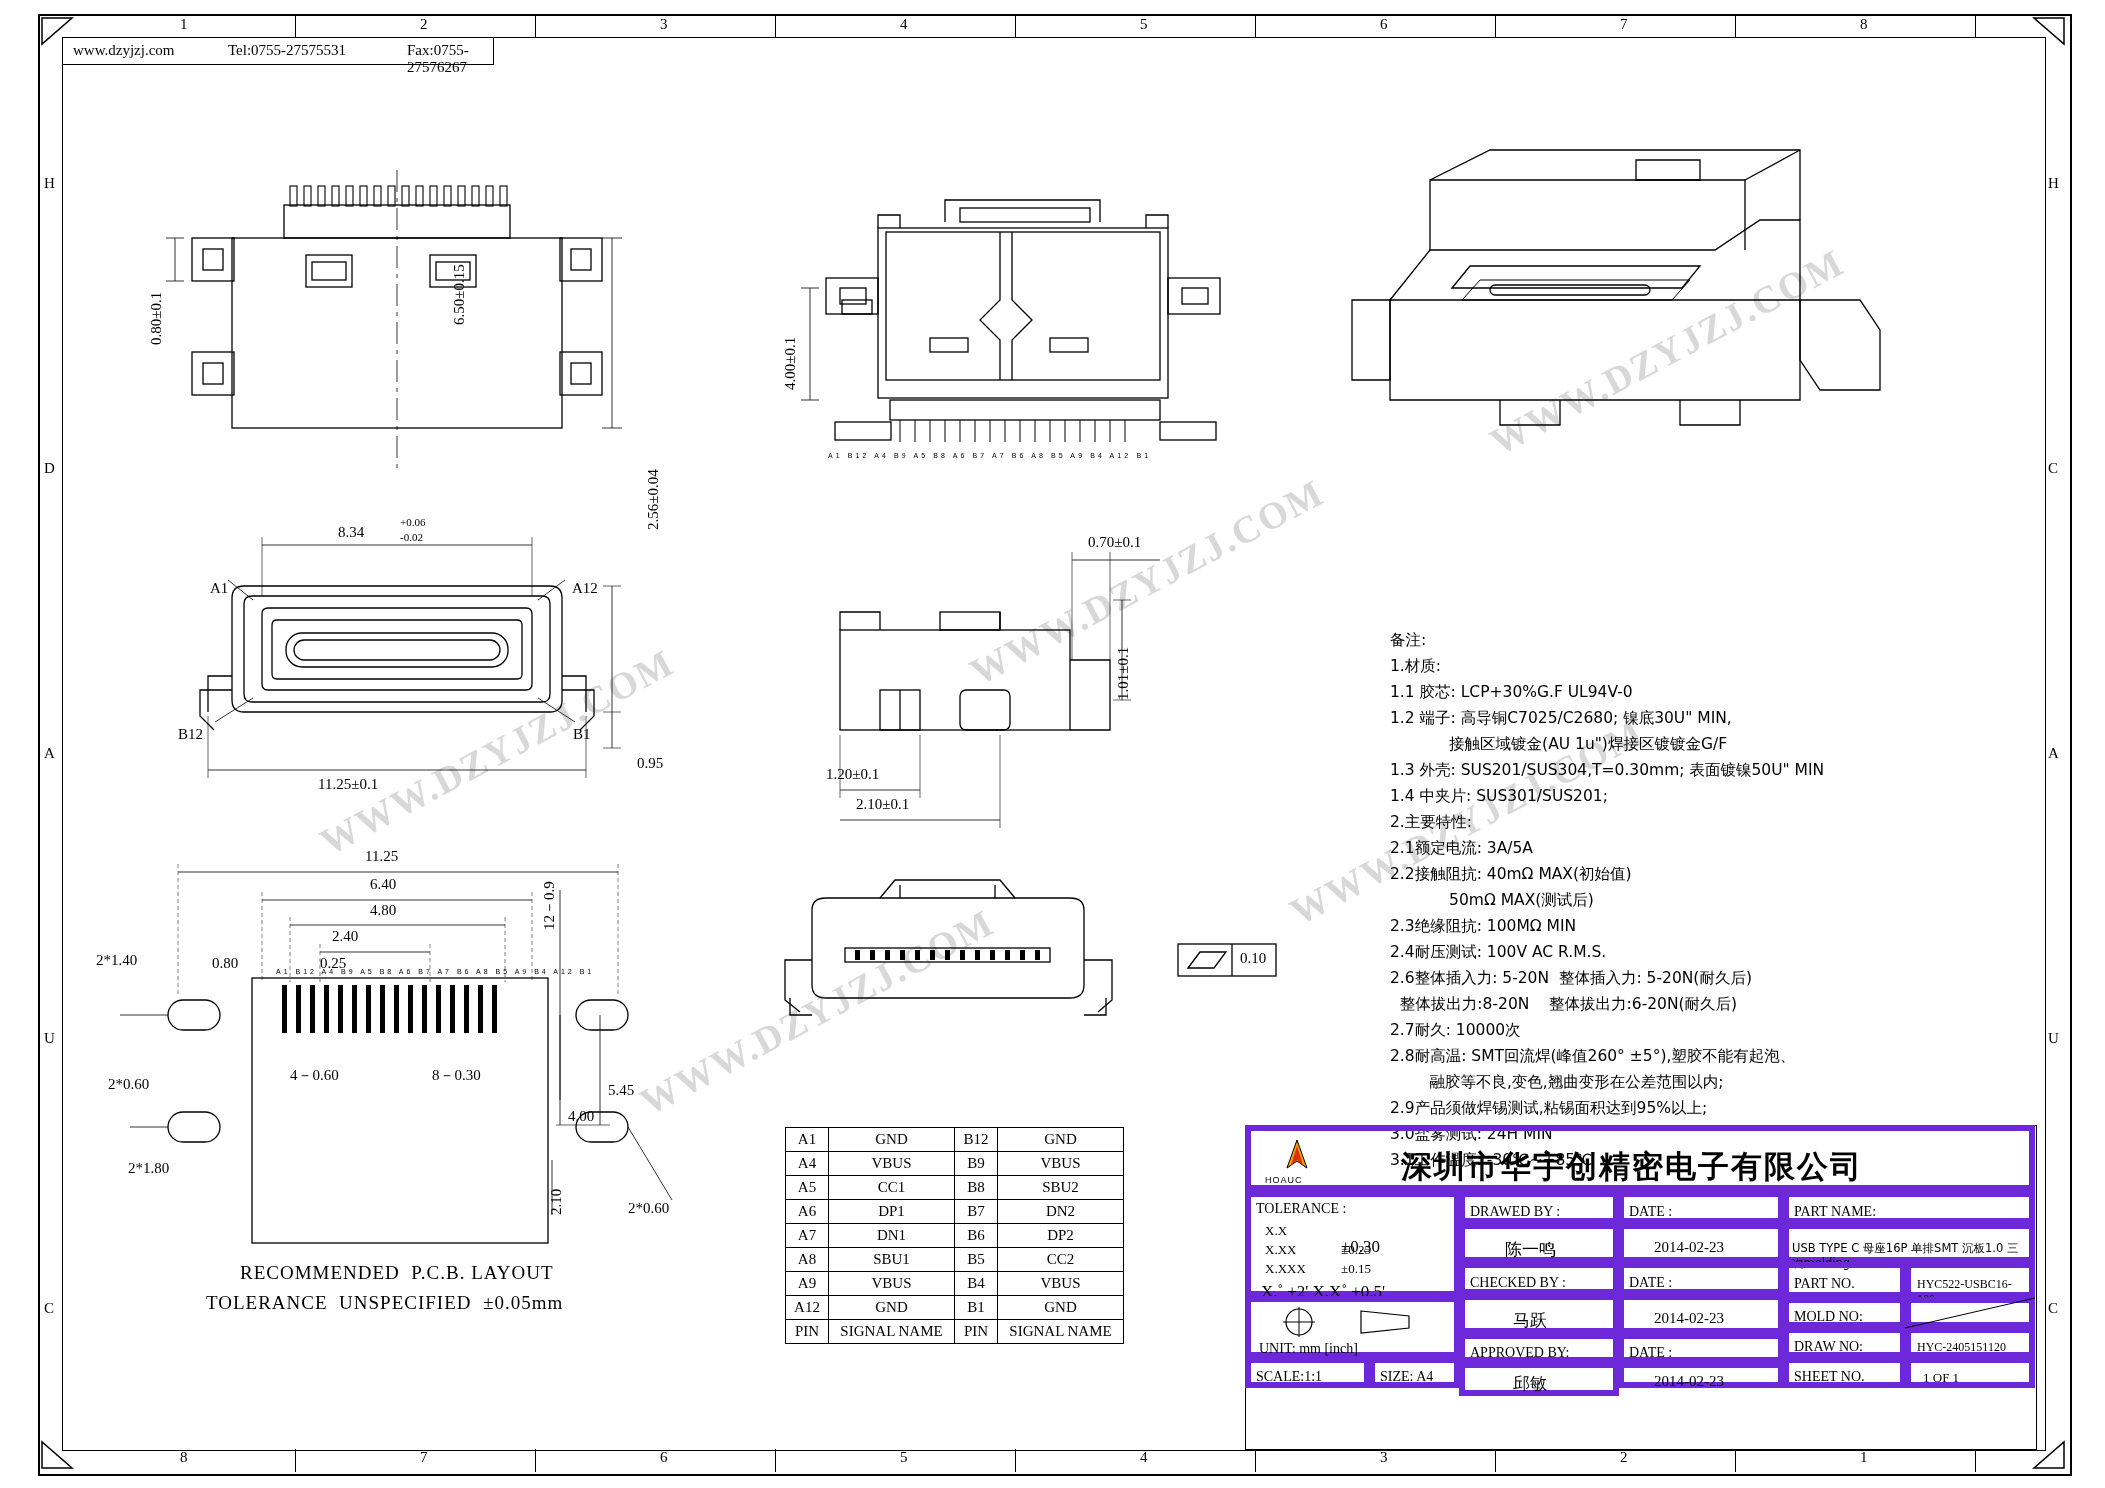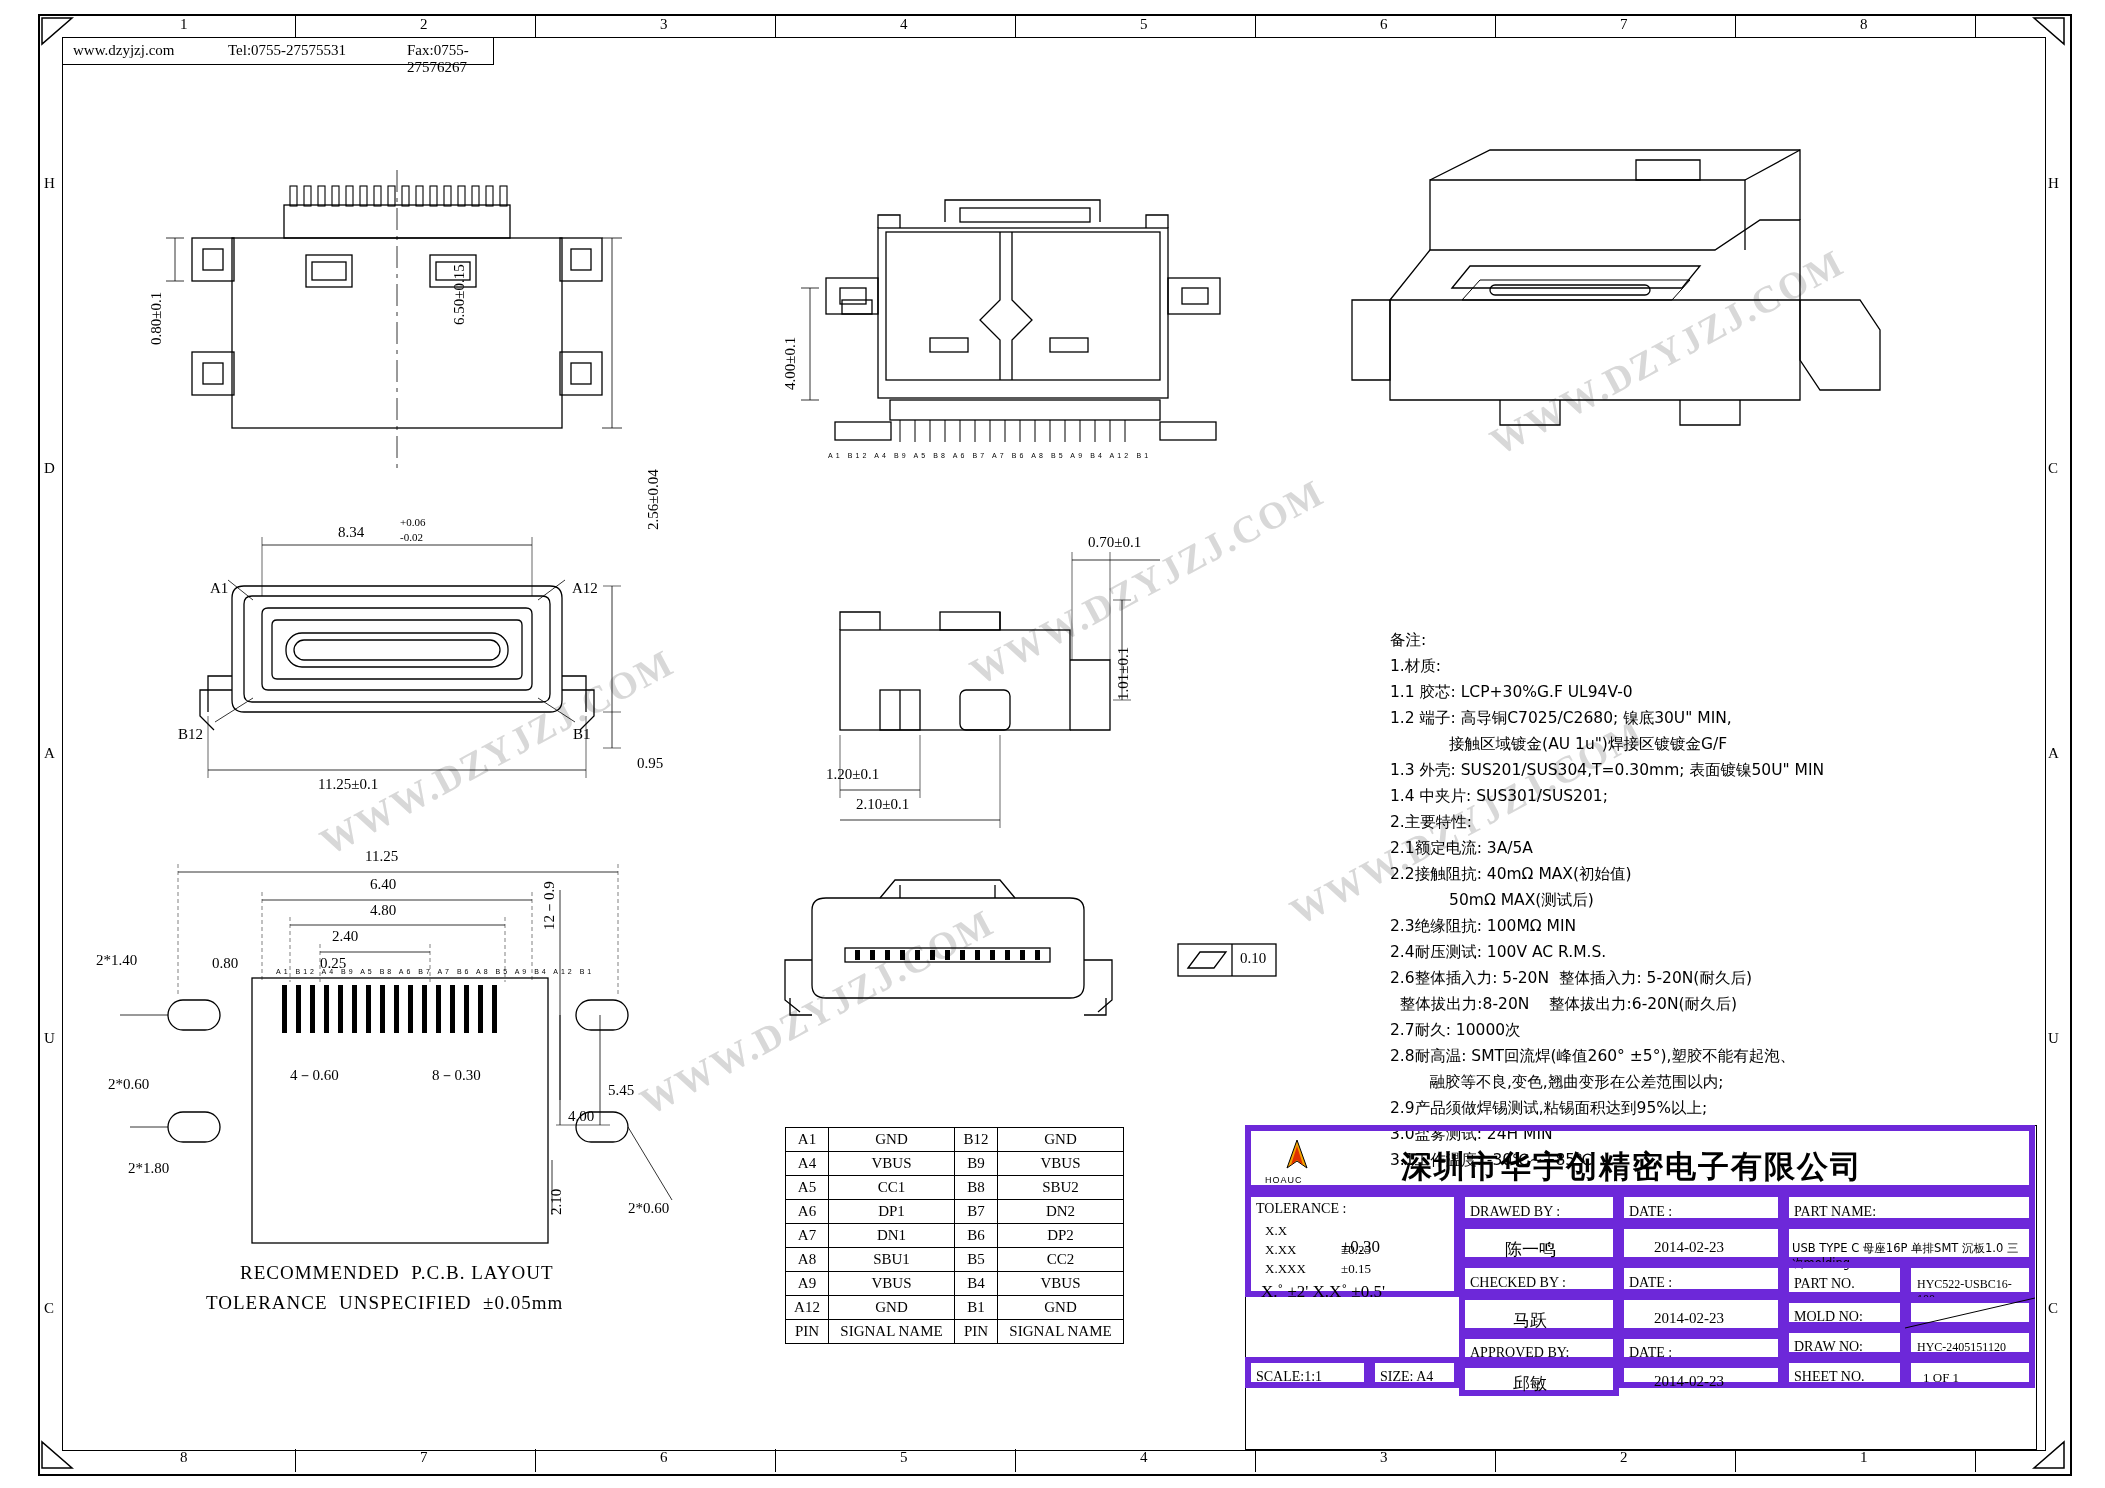--- a/index.html
+++ b/index.html
@@ -495,20 +495,29 @@
       <div class="lab">TOLERANCE :</div>
       <div style="position:absolute;left:14px;top:26px;font-size:13px;">X.X</div>
       <div style="position:absolute;left:90px;top:40px;font-size:17px;font-family:Liberation Serif, serif;">±0.30</div>
       <div style="position:absolute;left:14px;top:45px;font-size:13px;">X.XX</div>
       <div style="position:absolute;left:90px;top:45px;font-size:13px;">±0.25</div>
       <div style="position:absolute;left:14px;top:64px;font-size:13px;">X.XXX</div>
       <div style="position:absolute;left:90px;top:64px;font-size:13px;">±0.15</div>
       <div style="position:absolute;left:10px;top:85px;font-size:17px;">X.˚  ±2'      X.X˚  ±0.5'</div>
     </div>
 
+    <div class="tb-cell" style="left:-1px;top:170px;width:215px;height:62px;">
+      <svg width="160" height="34" style="left:22px;top:3px;">
+        <circle cx="26" cy="17" r="13" fill="none" stroke="#000" stroke-width="1.2"></circle>
+        <line x1="26" y1="2" x2="26" y2="32" stroke="#000" stroke-width="1"></line>
+        <line x1="10" y1="17" x2="42" y2="17" stroke="#000" stroke-width="1"></line>
+        <polygon points="88,6 136,11 136,23 88,28" fill="none" stroke="#000" stroke-width="1.2"></polygon>
+      </svg>
+      <div style="position:absolute;left:8px;top:39px;font-size:14px;">UNIT:  mm [inch]</div>
+    </div>
 
     <div class="tb-cell" style="left:-1px;top:231px;width:125px;height:31px;">
       <div class="lab" style="top:6px;">SCALE:1:1</div>
     </div>
     <div class="tb-cell" style="left:123px;top:231px;width:91px;height:31px;">
       <div class="lab" style="top:6px;">SIZE: A4</div>
     </div>
 
     <div class="tb-cell" style="left:213px;top:65px;width:160px;height:33px;">
       <div class="lab" style="top:7px;">DRAWED BY :</div>

